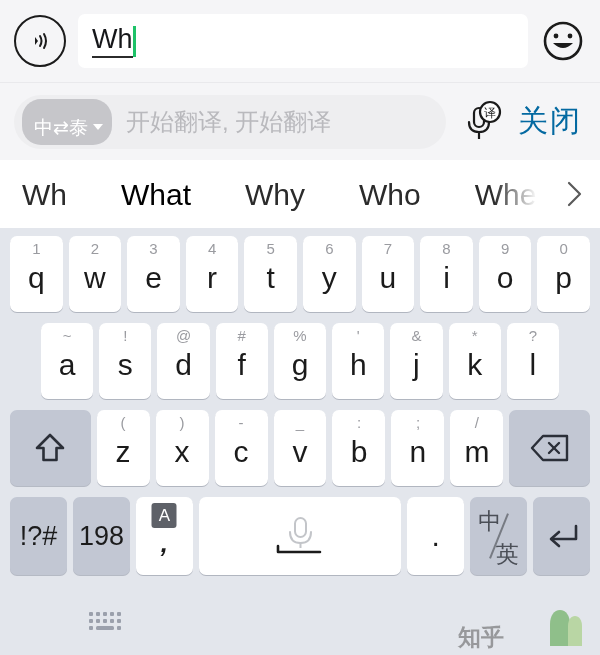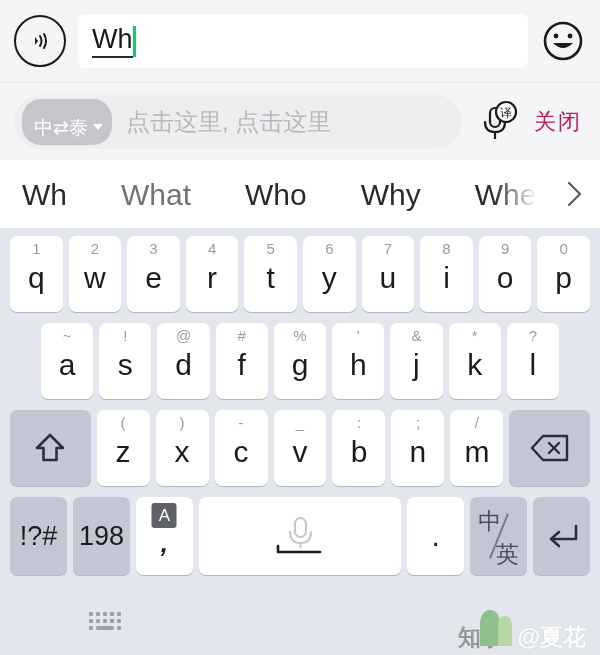--- a/index.html
+++ b/index.html
@@ -130,22 +130,22 @@
   }
   .mic-translate {
     width: 52px;
     height: 52px;
     flex: 0 0 52px;
     display: flex;
     align-items: center;
     justify-content: center;
   }
   .close-label {
-    font-size: 22px;
-    color: #be185d;
+    font-size: 30px;
+    color: #0369a1;
     letter-spacing: 2px;
     padding-right: 4px;
     white-space: nowrap;
   }
 
   
   .suggest-bar {
     height: 68px;
     background: #ffffff;
     display: flex;
@@ -162,21 +162,21 @@
     gap: 0px;
   }
   .suggest-item {
     font-size: 30px;
     color: #2b2b2b;
     padding: 0 27px;
     white-space: nowrap;
     line-height: 35px;
   }
   .suggest-item:first-child { padding-left: 0; }
-  .suggest-item.active { color: #737373; }
+  .suggest-item.active { color: #000000; }
   .suggest-fade {
     position: absolute;
     right: 46px;
     top: 0;
     bottom: 0;
     width: 60px;
     background: linear-gradient(to right, rgba(255,255,255,0), #ffffff 72%);
     pointer-events: none;
   }
   .suggest-more {
@@ -370,42 +370,42 @@
   </div>
 
 </div>
 
 <div class="translate-bar">
   <div class="translate-box">
     <div class="lang-chip">
       <span>中⇄泰</span>
       <span class="chip-caret"></span>
     </div>
-    <span class="translate-placeholder">点击这里, 点击这里</span>
+    <span class="translate-placeholder">开始翻译, 开始翻译</span>
   </div>
 
   <div class="mic-translate">
     <svg width="48" height="48" viewBox="0 0 48 48">
       <rect x="16" y="10" width="10" height="19" rx="5" stroke="#1b1b1b" stroke-width="2.2" fill="none"></rect>
       <path d="M11 24 Q11 34 21 34 Q31 34 31 24" stroke="#1b1b1b" stroke-width="2.2" fill="none" stroke-linecap="round"></path>
       <line x1="21" y1="34" x2="21" y2="41" stroke="#1b1b1b" stroke-width="2.2"></line>
       <circle cx="32" cy="14" r="10" fill="#ffffff" stroke="#1b1b1b" stroke-width="2.2"></circle>
       <text x="32" y="19" font-size="12" text-anchor="middle" fill="#1b1b1b" font-family="'Liberation Sans',sans-serif">译</text>
     </svg>
   </div>
 
   <div class="close-label">关闭</div>
 </div>
 
 <div class="suggest-bar">
   <div class="suggest-scroll">
     <div class="suggest-item">Wh</div>
     <div class="suggest-item active">What</div>
+    <div class="suggest-item">Why</div>
     <div class="suggest-item">Who</div>
-    <div class="suggest-item">Why</div>
     <div class="suggest-item">Where</div>
   </div>
   <div class="suggest-fade"></div>
   <div class="suggest-more">
     <svg width="22" height="32" viewBox="0 0 22 32">
       <path d="M6 5 L17 16 L6 27" stroke="#5a5a5a" stroke-width="2.2" fill="none" stroke-linecap="round" stroke-linejoin="round"></path>
     </svg>
   </div>
 </div>
 
@@ -594,15 +594,14 @@
       </g>
     </svg>
   </div>
 
   <div class="wm-zhihu">知乎</div>
   <div class="watermark">
     <svg width="40" height="44" viewBox="0 0 40 44">
       <path d="M14 4 C20 4 24 10 24 18 L24 40 L4 40 L4 18 C4 10 8 4 14 4 Z" fill="#8fbf8a"></path>
       <path d="M29 10 C33 10 36 14 36 20 L36 40 L22 40 L22 20 C22 14 25 10 29 10 Z" fill="#b9d6a4"></path>
     </svg>
-    <span class="wm-text">@夏花</span>
   </div>
 </div>
 
 </body></html>

